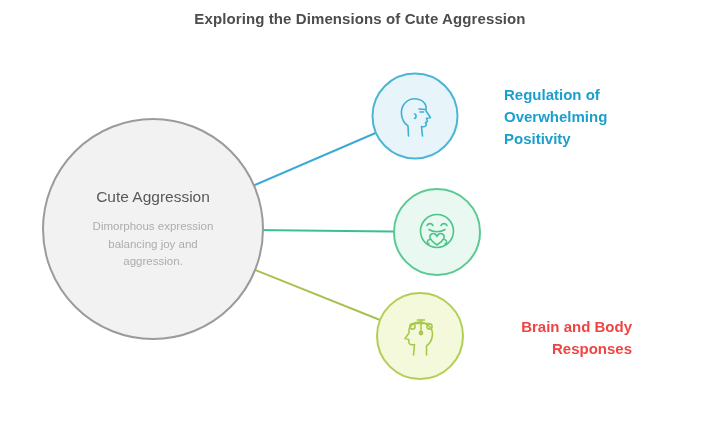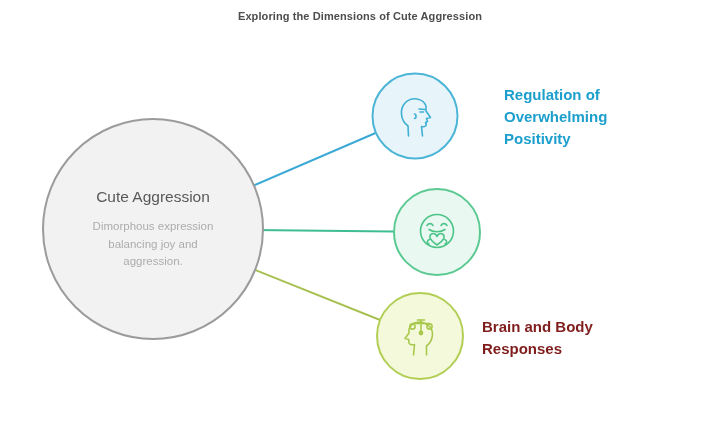--- a/index.html
+++ b/index.html
@@ -10,21 +10,21 @@
     background: #ffffff;
     overflow: hidden;
     font-family: "Liberation Sans", sans-serif;
   }
   .main-title {
     position: absolute;
     top: 10px;
     left: 0;
     width: 720px;
     text-align: center;
-    font-size: 11px;
+    font-size: 15px;
     font-weight: bold;
     letter-spacing: 0.1px;
   }
   .diagram-svg { position: absolute; top: 0; left: 0; }
   .center-title {
     position: absolute;
     left: 53px;
     top: 188px;
     width: 200px;
     text-align: center;
@@ -99,16 +99,16 @@
   </svg>
 
   <div class="center-title" style="color: rgb(89, 89, 89);">Cute Aggression</div>
   <div class="center-subtitle" style="color: rgb(173, 173, 173); text-align: center;">Dimorphous expression
 balancing joy and
 aggression.</div>
 
   <div class="node-label l1" style="color: rgb(28, 159, 205); margin-left: 22px;">Regulation of
 Overwhelming
 Positivity</div>
-  <div class="node-label l3" style="color: #7f1d1d;">Brain and Body
+  <div class="node-label l3" style="color: #ef4444; text-align: right;">Brain and Body
 Responses</div>
 
 </div>
 
 </body></html>

